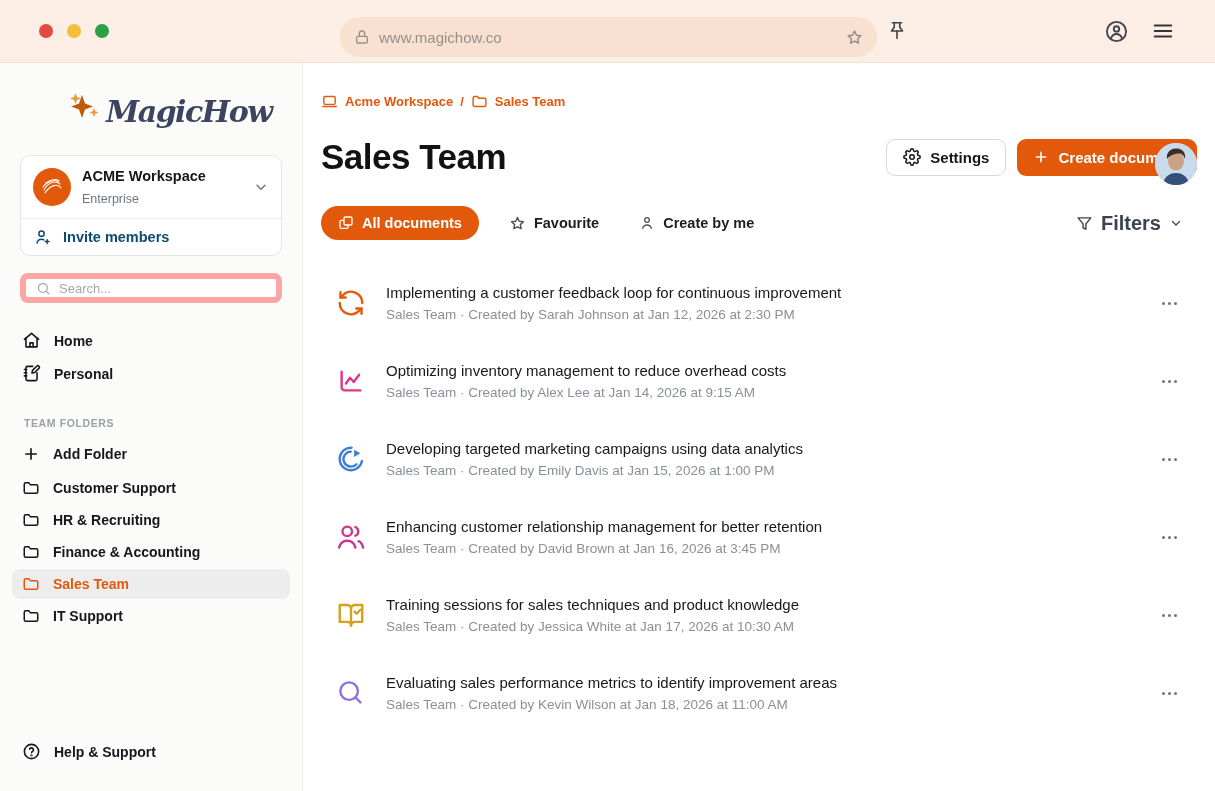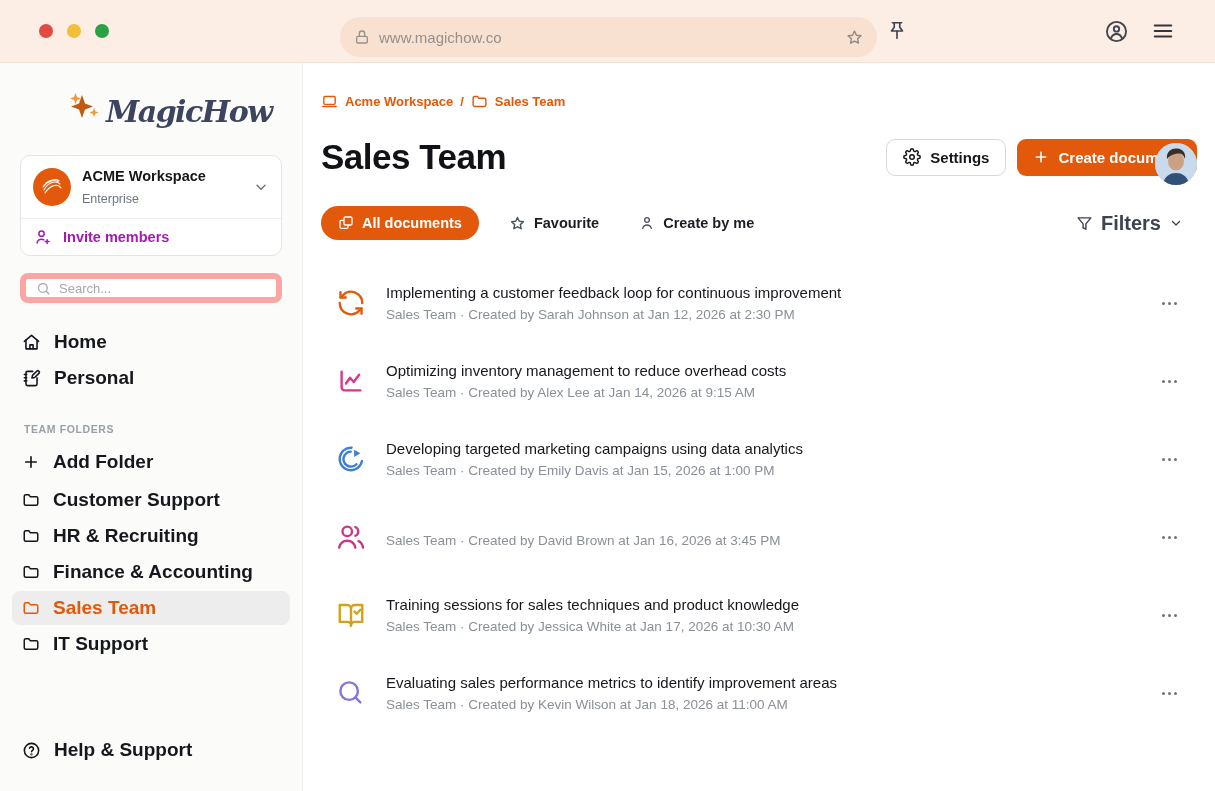--- a/index.html
+++ b/index.html
@@ -32,31 +32,31 @@
   .logo-text { font-family:"DejaVu Serif", serif; font-style:italic; font-weight:700;
                font-size:30px; color:#3d4460; letter-spacing:-1.5px; line-height:50px; }
   .ws-card { margin:12px 20px 0; background:#fff; border:1px solid #e5e5e3; border-radius:10px; overflow:hidden; }
   .ws-top { display:flex; align-items:center; gap:11px; padding:12px; cursor:pointer; }
   .ws-avatar { width:38px; height:38px; border-radius:50%; background:#e2590b; flex:none;
                display:flex; align-items:center; justify-content:center; }
   .ws-name { font-size:14.5px; font-weight:700; color:#14161a; }
   .ws-plan { font-size:12.5px; color:#6f7680; margin-top:8px; }
   .ws-chevron { margin-left:auto; color:#6f7680; }
   .ws-invite { display:flex; align-items:center; gap:11px; padding:9px 13px; border-top:1px solid #ececec;
-               font-size:14.5px; font-weight:600; color:#a21caf; cursor:pointer; }
+               font-size:14.5px; font-weight:600; color:#0c4a6e; cursor:pointer; }
 
   .search-box { margin:17px 20px 0; height:30px; background:#fff; border:6px solid #fca5a5; border-radius:8px;
                 display:flex; align-items:center; padding:0 10px; gap:8px; color:#a3a8af; }
   .search-box input { border:none; outline:none; background:transparent; font-size:13px; width:100%;
                       font-family:"Liberation Sans", sans-serif; color:#333; }
   .search-box input::placeholder { color:#a3a8af; }
 
   .side-nav { margin-top:20px; }
   .side-item { display:flex; align-items:center; gap:13px; margin:2px 12px; padding:6px 10px;
-               font-size:19px; font-weight:600; color:#15171c; border-radius:8px; cursor:pointer;text-align:center; }
+               font-size:14px; font-weight:600; color:#15171c; border-radius:8px; cursor:pointer;text-align:center; }
   .side-item .side-icon { color:#15171c; flex:none; }
   .side-item.active { background:#ededed; color:#e2590b; }
   .side-item.active .side-icon { color:#e2590b; }
 
   .section-label { margin:26px 0 8px 24px; font-size:10.5px; font-weight:700; color:#9aa0a8; letter-spacing:.6px; }
 
   .side-bottom { margin-top:auto; margin-bottom:22px; }
 
   
   .breadcrumb { display:flex; align-items:center; gap:7px; padding-top:30px; color:#e2590b;
@@ -442,20 +442,21 @@
   <div class="doc-row">
     <span class="doc-icon" style="color: rgb(201, 55, 140);">
             <svg width="30" height="30" viewBox="0 0 24 24" fill="none" stroke="currentColor" stroke-width="1.9" stroke-linecap="round" stroke-linejoin="round">
               <circle cx="9" cy="7.5" r="3.8"></circle>
               <path d="M2.5 20.5c.9-3.6 3.4-5.5 6.5-5.5s5.6 1.9 6.5 5.5"></path>
               <path d="M15.5 4a3.8 3.8 0 0 1 0 7"></path>
               <path d="M18 15.3c1.9.7 3.1 2.4 3.6 5.2"></path>
             </svg>
           </span>
     <span class="doc-texts">
+      <div class="doc-title">Enhancing customer relationship management for better retention</div>
       <div class="doc-meta">Sales Team · Created by David Brown at Jan 16, 2026 at 3:45 PM</div>
     </span>
     <span class="doc-kebab">
             <i></i>
             <i></i>
             <i></i>
           </span>
   </div>
 
   <div class="doc-row">

